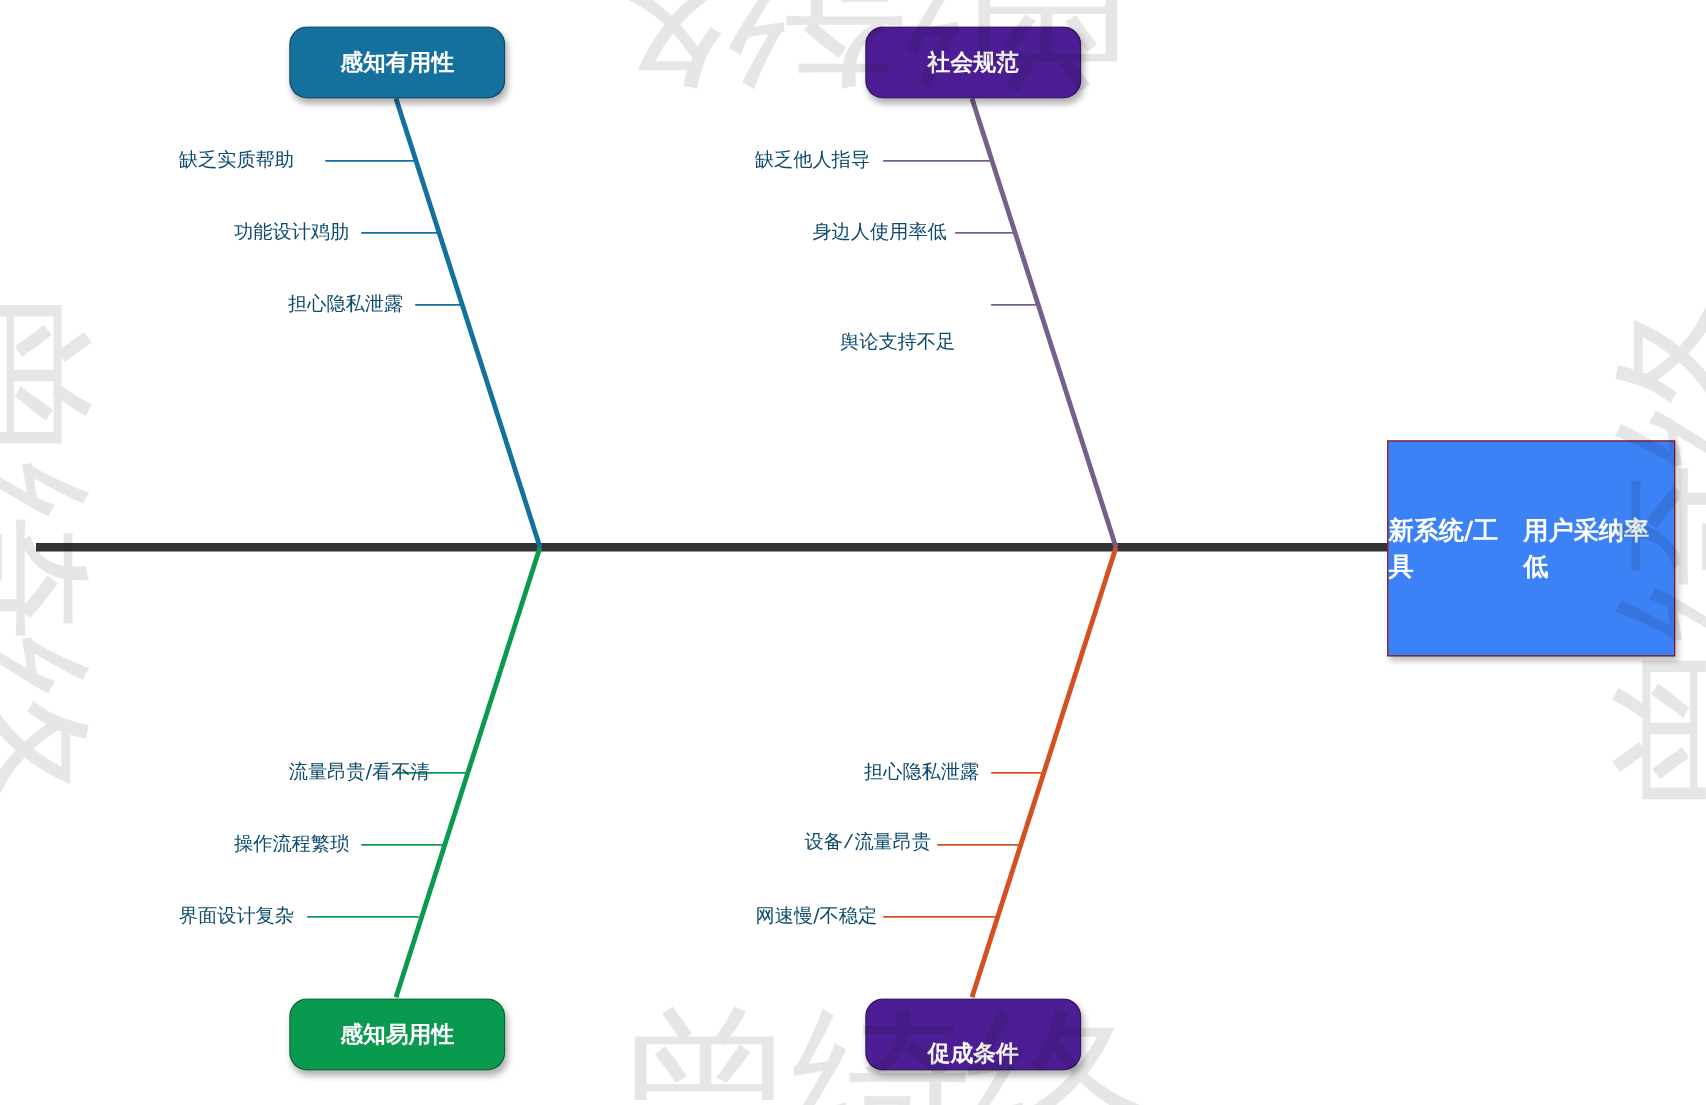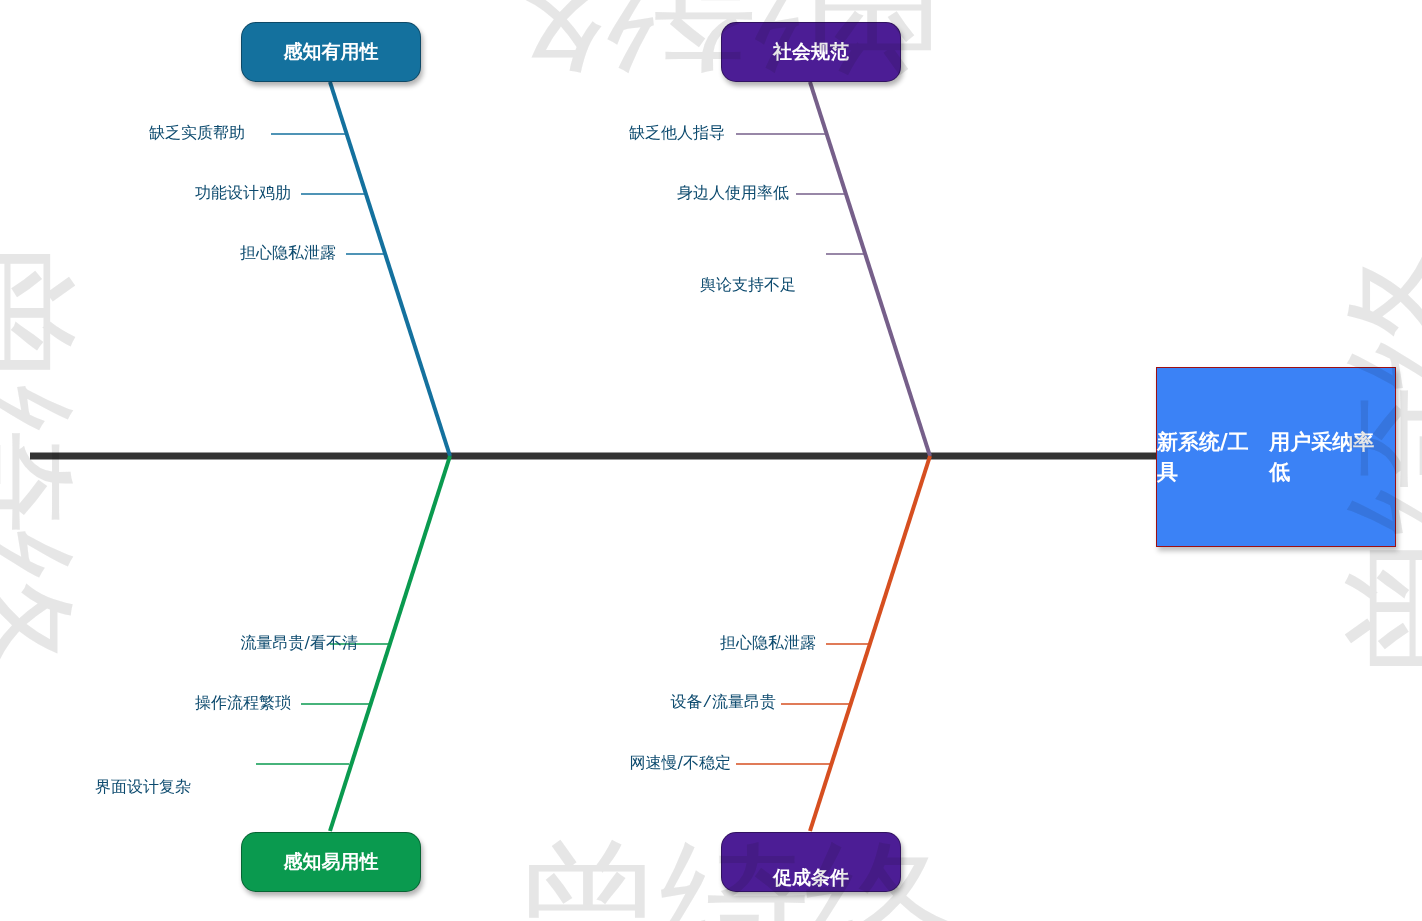--- a/index.html
+++ b/index.html
@@ -59,21 +59,21 @@
 <div class="cause" style="right:1177px;top:123px;">缺乏实质帮助</div>
 <div class="cause" style="right:1131px;top:183px;">功能设计鸡肋</div>
 <div class="cause" style="right:1086px;top:243px;">担心隐私泄露</div>
 
 <div class="cause" style="right:697px;top:123px;">缺乏他人指导</div>
 <div class="cause" style="right:633px;top:183px;margin-left:48px;">身边人使用率低</div>
 <div class="cause" style="right:626px;top:243px;margin-top:32px;">舆论支持不足</div>
 
 <div class="cause" style="right:1064px;top:633px;">流量昂贵/看不清</div>
 <div class="cause" style="right:1131px;top:693px;">操作流程繁琐</div>
-<div class="cause" style="right:1231px;top:753px;margin-top:24px;">界面设计复杂</div>
+<div class="cause" style="right:1177px;top:753px;">界面设计复杂</div>
 
 <div class="cause" style="right:606px;top:633px;">担心隐私泄露</div>
 <div class="cause" style="right:646px;top:693px;font-family:Liberation Mono, monospace;">设备/流量昂贵</div>
 <div class="cause" style="right:691px;top:753px;">网速慢/不稳定</div>
 
 <div class="wm" style="left:505px;top:-70px;transform:rotate(180deg);">络</div>
 <div class="wm" style="left:650px;top:-70px;transform:rotate(180deg);">绮</div>
 <div class="wm" style="left:795px;top:-70px;transform:rotate(180deg);">曾</div>
 <div class="wm" style="left:515px;top:835px;">曾</div>
 <div class="wm" style="left:660px;top:835px;">绮</div>

